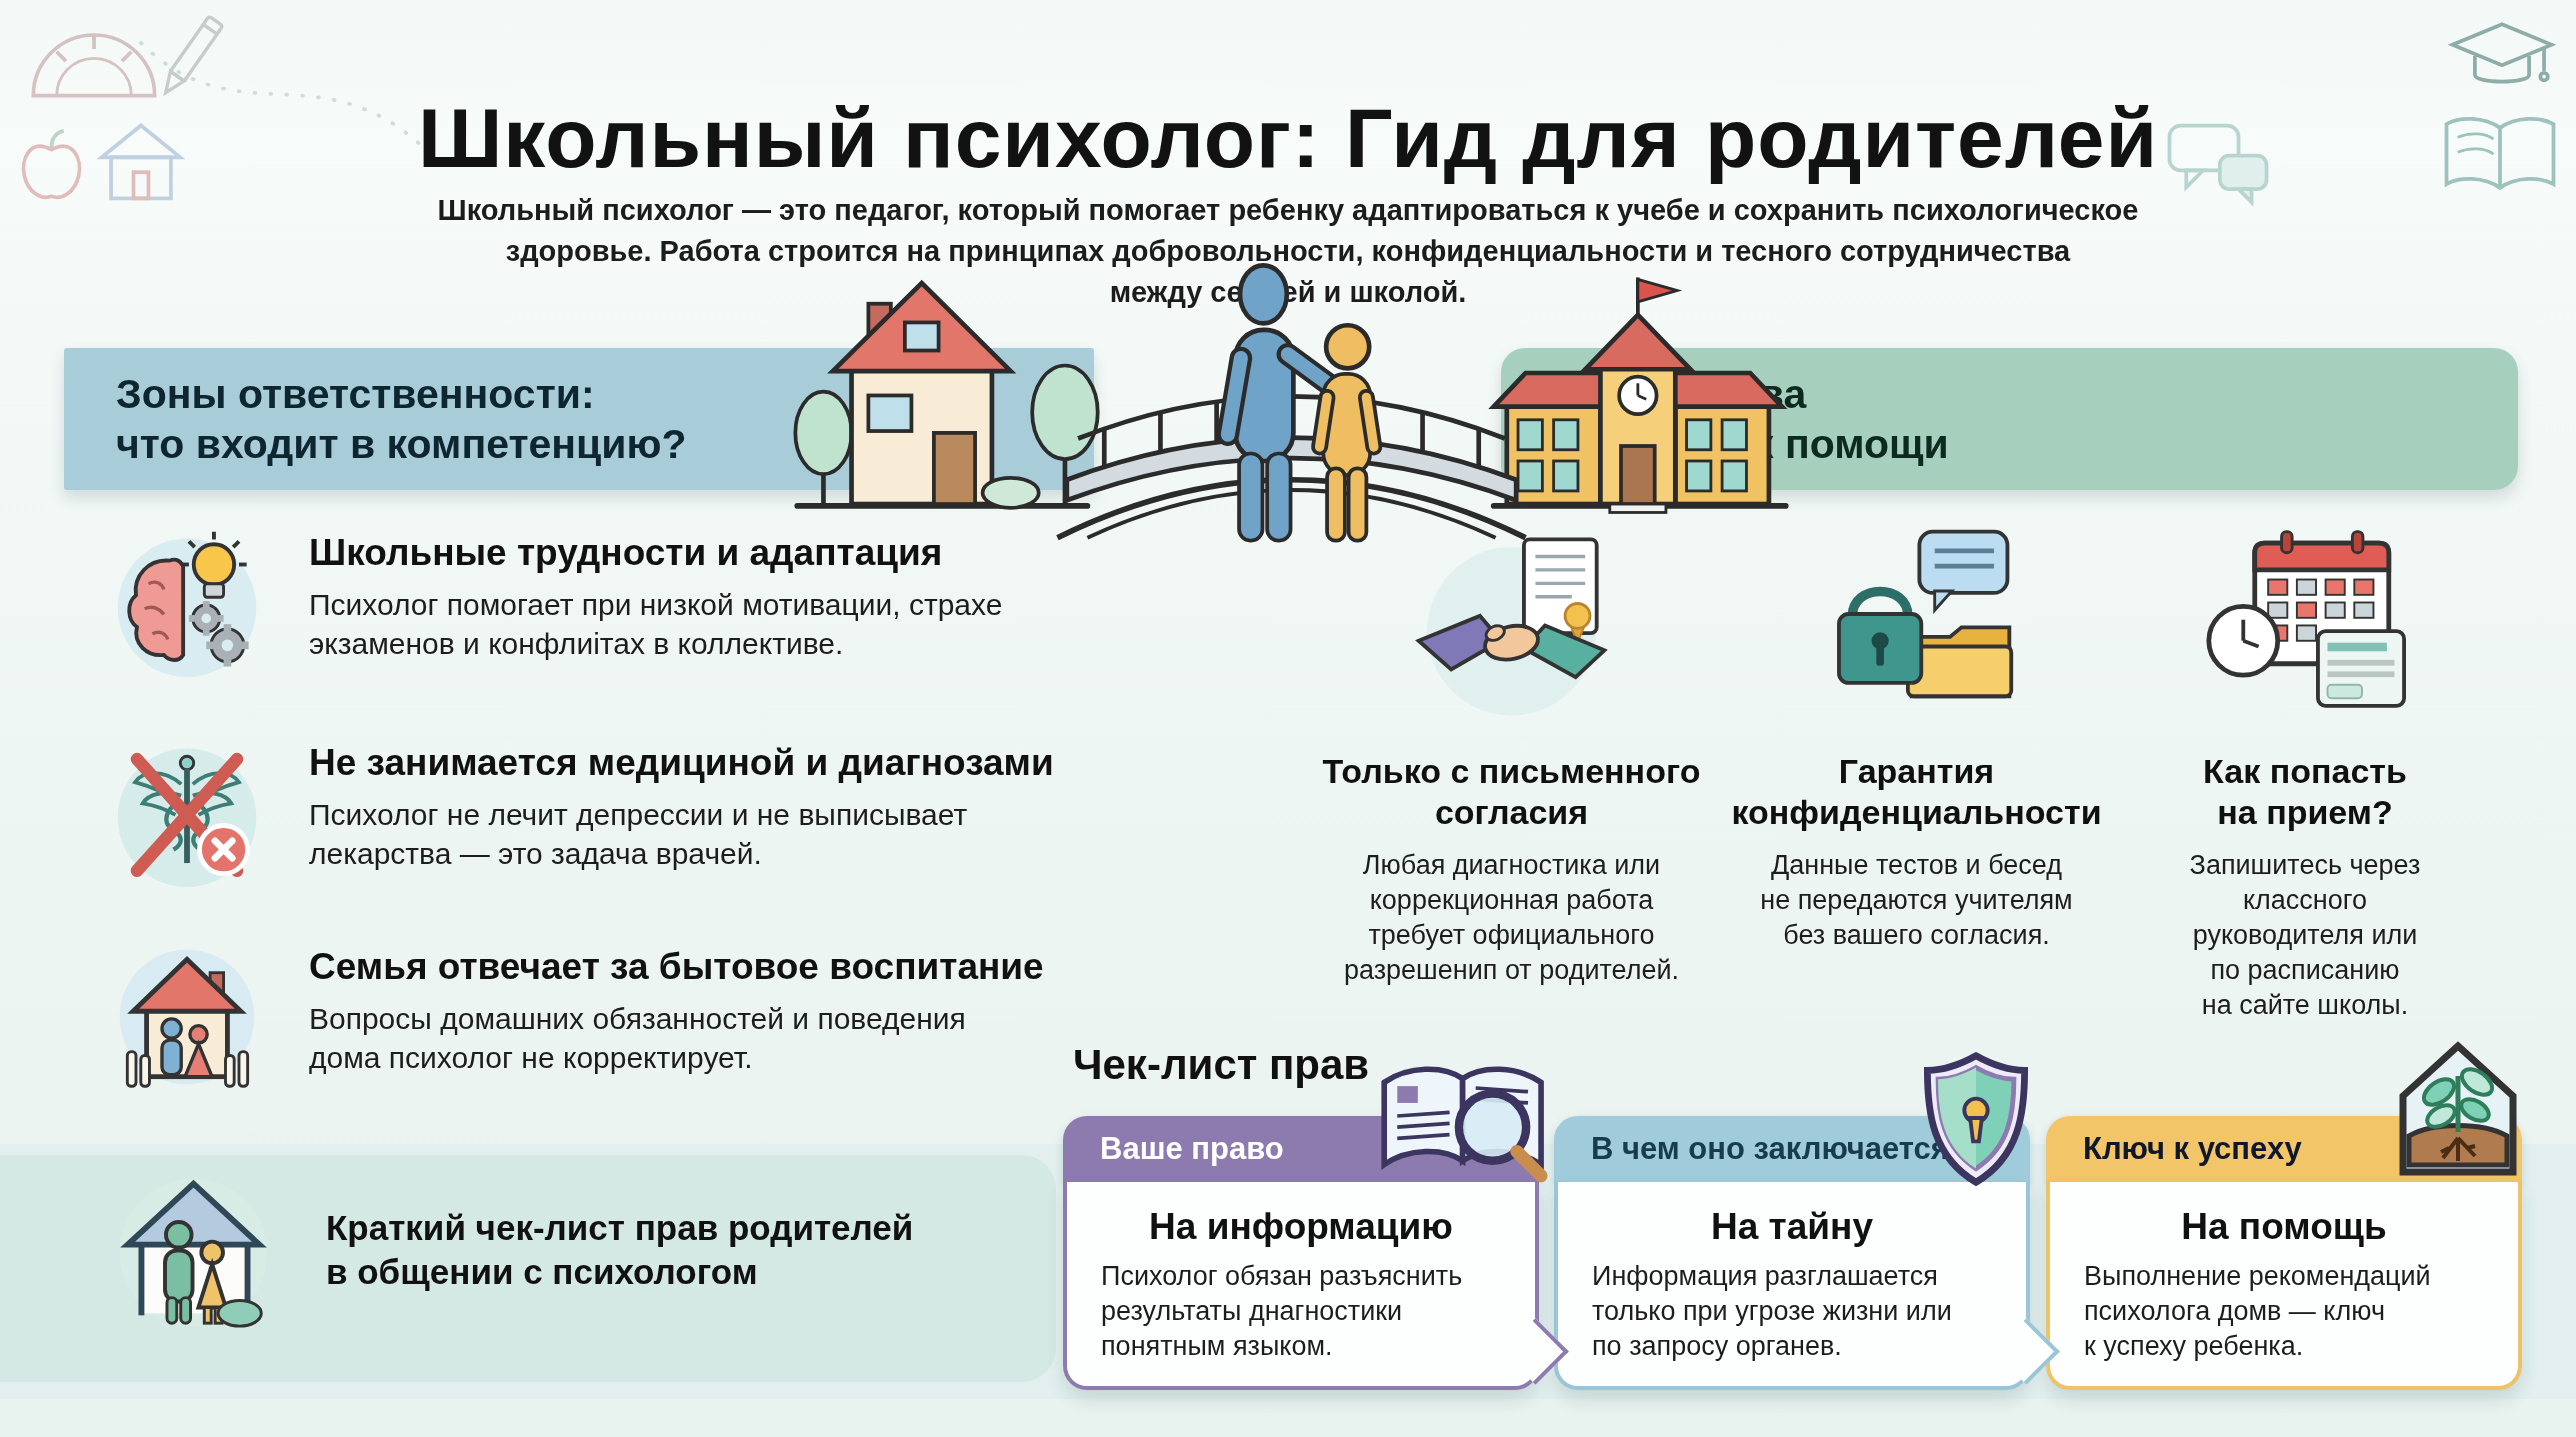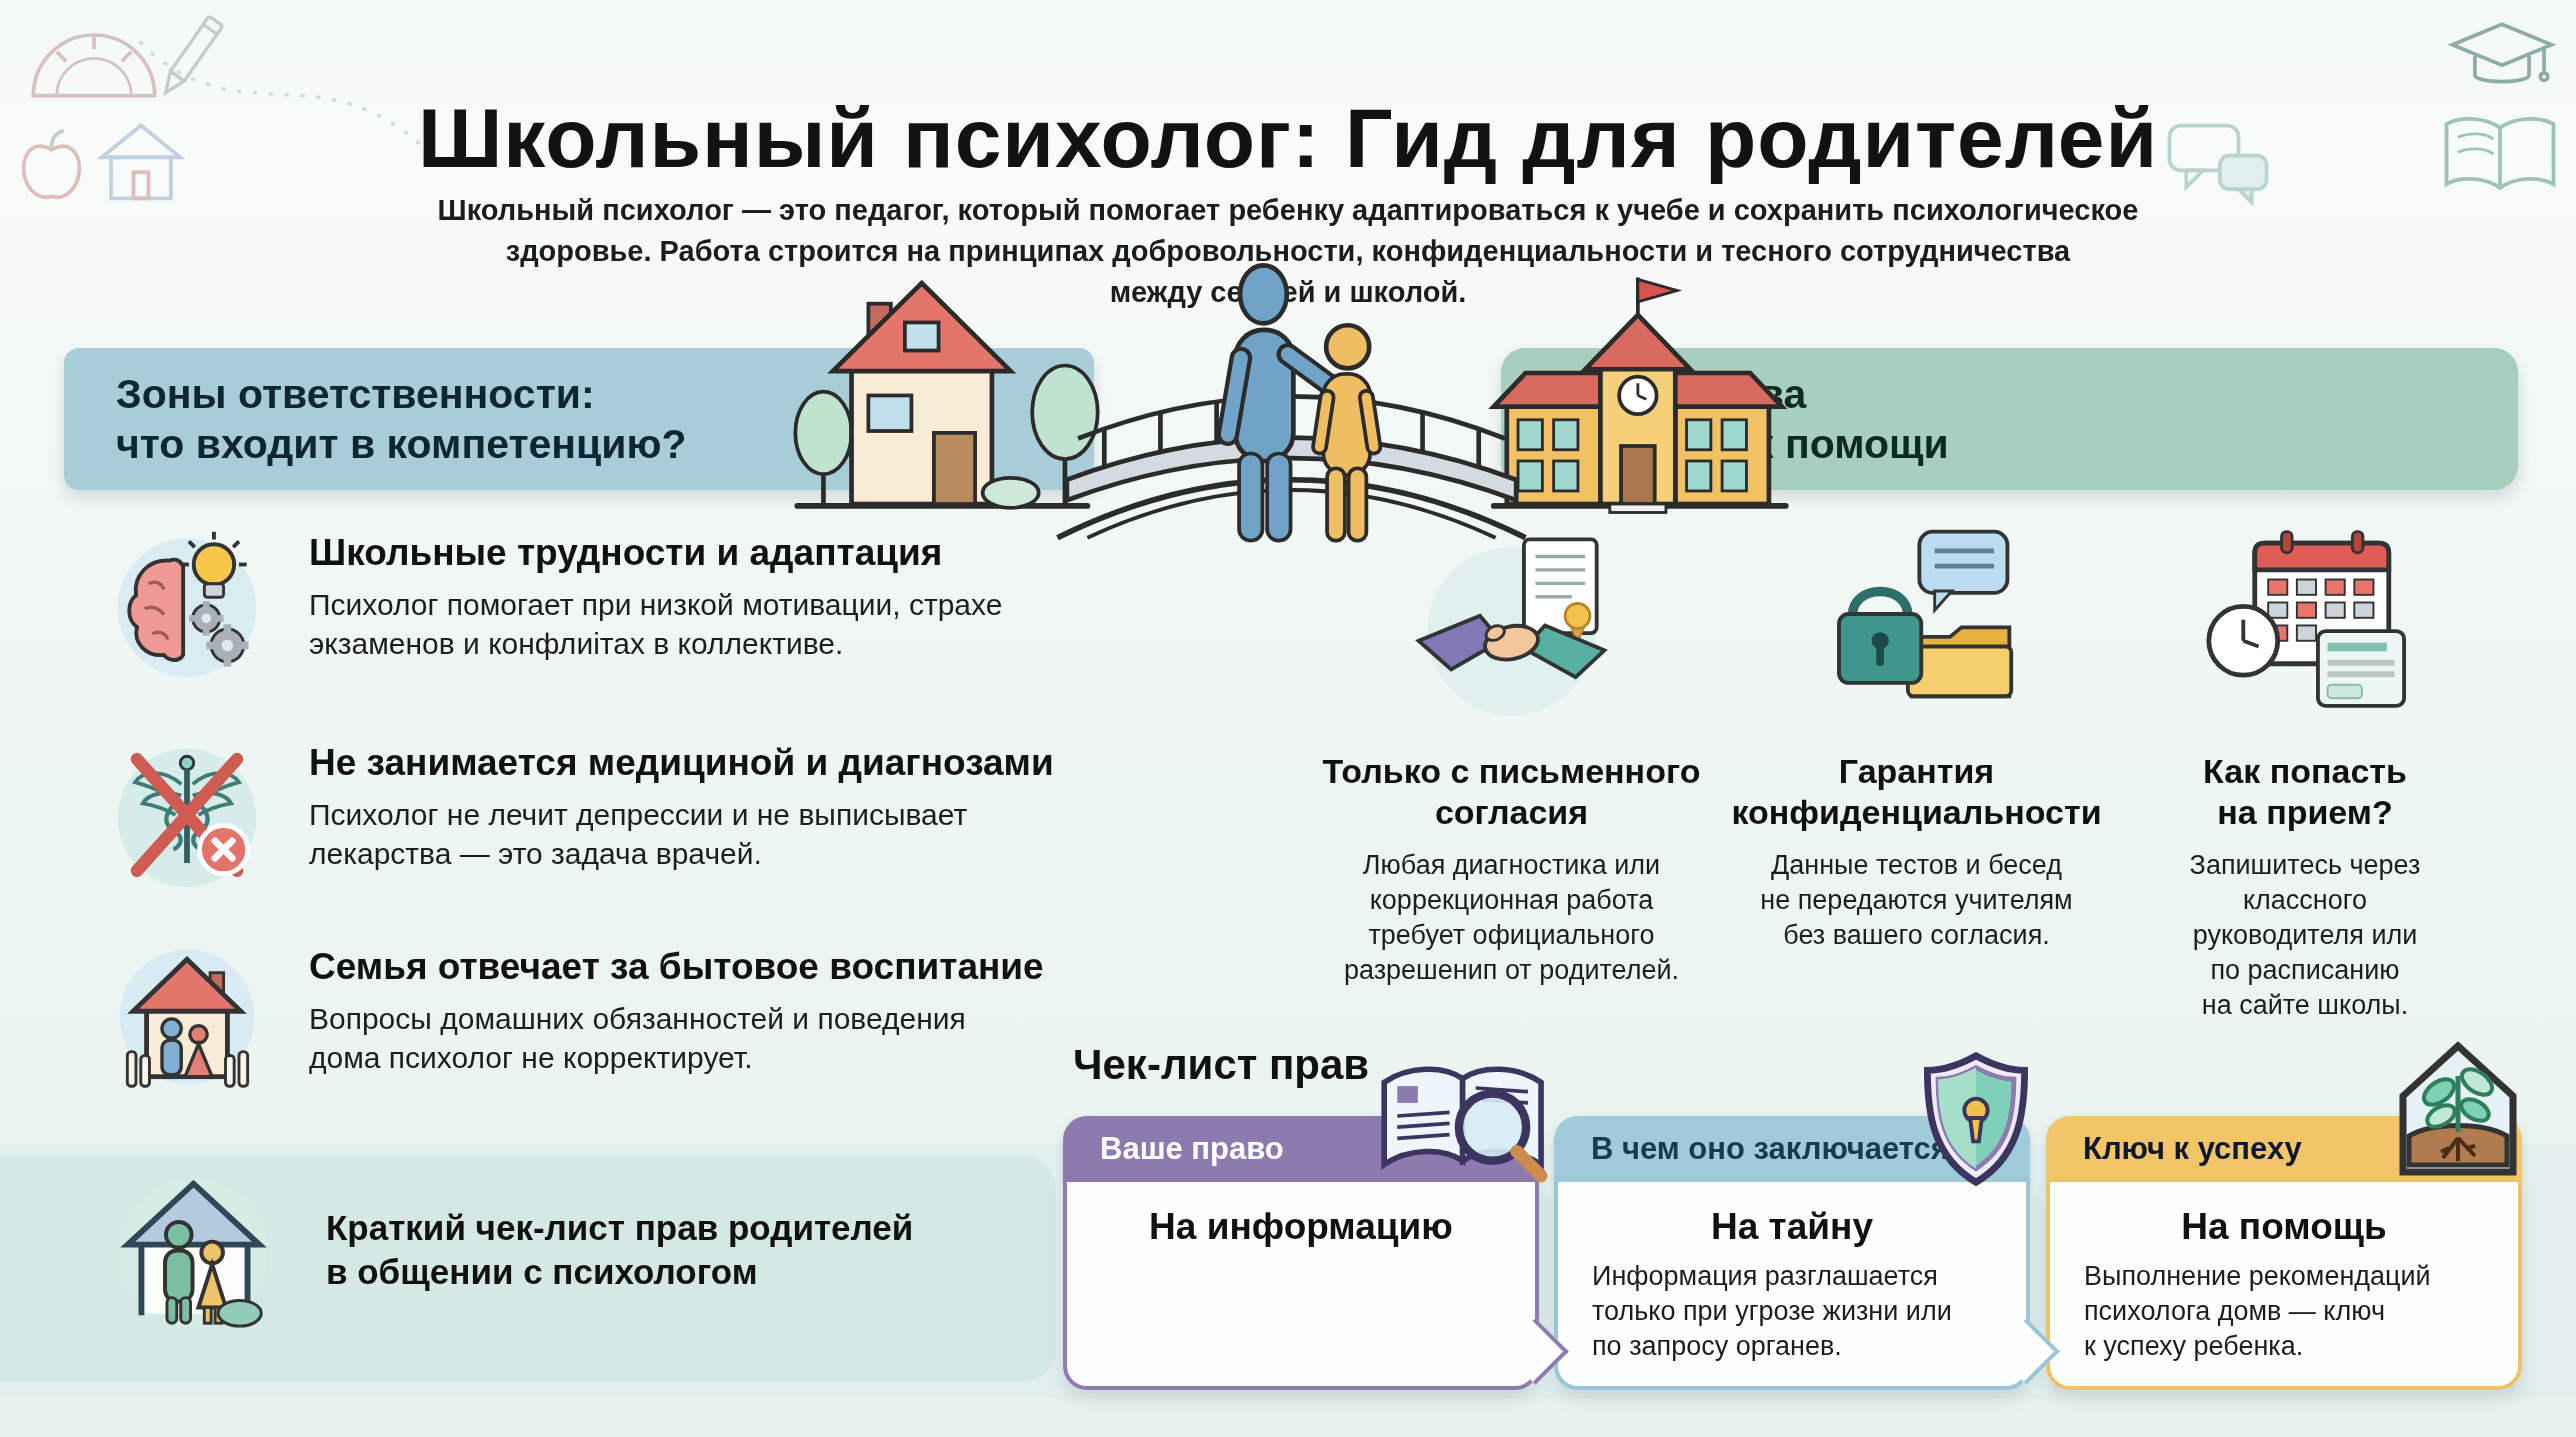--- a/index.html
+++ b/index.html
@@ -9,21 +9,21 @@
     background:linear-gradient(180deg,#f3f9f7 0%,#f7fbfa 10%,#f0f7f4 40%,#ebf4f1 75%,#e8f2ef 100%);
   }
   .deco{position:absolute; opacity:.55;}
   .title{position:absolute; top:34px; left:0; width:100%; text-align:center;
     font-size:84px; font-weight:800; letter-spacing:0.9px; color:#121212;}
   .subtitle{position:absolute; top:161px; left:399px; width:1778px; text-align:center;
     font-size:29px; font-weight:600; line-height:1.42; color:#1c1c1c; white-space:pre-line;}
 
   .band{position:absolute; top:348px; height:142px; display:flex; align-items:center;
     box-shadow:0 7.5px 15px rgba(40,70,80,.16);}
-  .band-left{left:64px; width:1030px; background:#a9ccd9; border-radius:15px;}
+  .band-left{left:64px; width:1030px; background:#a9ccd9; border-radius:3px;}
   .band-right{left:1501px; width:1017px; background:#a6d0bd; border-radius:24px;}
   .band-text{font-size:41px; font-weight:800; line-height:1.22; color:#0e2630;
     padding-left:52px; white-space:pre-line;}
   .band-right .band-text{color:#0d2a21; padding-left:62px;}
 
   .hero{position:absolute; left:786px; top:255px; width:1011px; height:309px;}
 
   .item{position:absolute; left:110px; display:flex; gap:45px;}
   .item-icon{width:154px; height:154px; flex:0 0 auto;}
   .item-body{padding-top:5.6px; width:842px;}
@@ -446,20 +446,23 @@
           <line x1="110" y1="50" x2="166" y2="54"></line>
             <line x1="110" y1="62" x2="166" y2="66"></line>
         </g>
         <circle cx="128" cy="92" r="36" fill="#d7ebf4" fill-opacity="0.9" stroke="#3b3560" stroke-width="9"></circle>
         <line x1="154" y1="118" x2="180" y2="144" stroke="#c98d4e" stroke-width="14" stroke-linecap="round"></line>
       </svg>
     </span>
     <div class="card-header">Ваше право</div>
     <div class="card-body">
       <div class="card-title">На информацию</div>
+      <div class="card-text">Психолог обязан разъяснить
+результаты днагностики
+понятным языком.</div>
       <div class="card-arrow"></div>
     </div>
   </div>
 
   <div class="card c2">
     <span class="card-icon">
       <svg viewBox="0 0 120 144" width="120" height="140">
         <path d="M60,6 C78,16 96,21 110,21 C110,66 104,110 60,136 C16,110 10,66 10,21 C24,21 42,16 60,6 Z" fill="#efeaf7" stroke="#3b3560" stroke-width="7"></path>
         <path d="M60,18 C74,26 88,30 99,30 C99,66 94,100 60,122 C26,100 21,66 21,30 C32,30 46,26 60,18 Z" fill="#7ed0b6" stroke="#8d7bb0" stroke-width="5"></path>
         <path d="M60,18 C46,26 32,30 21,30 C21,66 26,100 60,122 Z" fill="#a5dfc9"></path>

